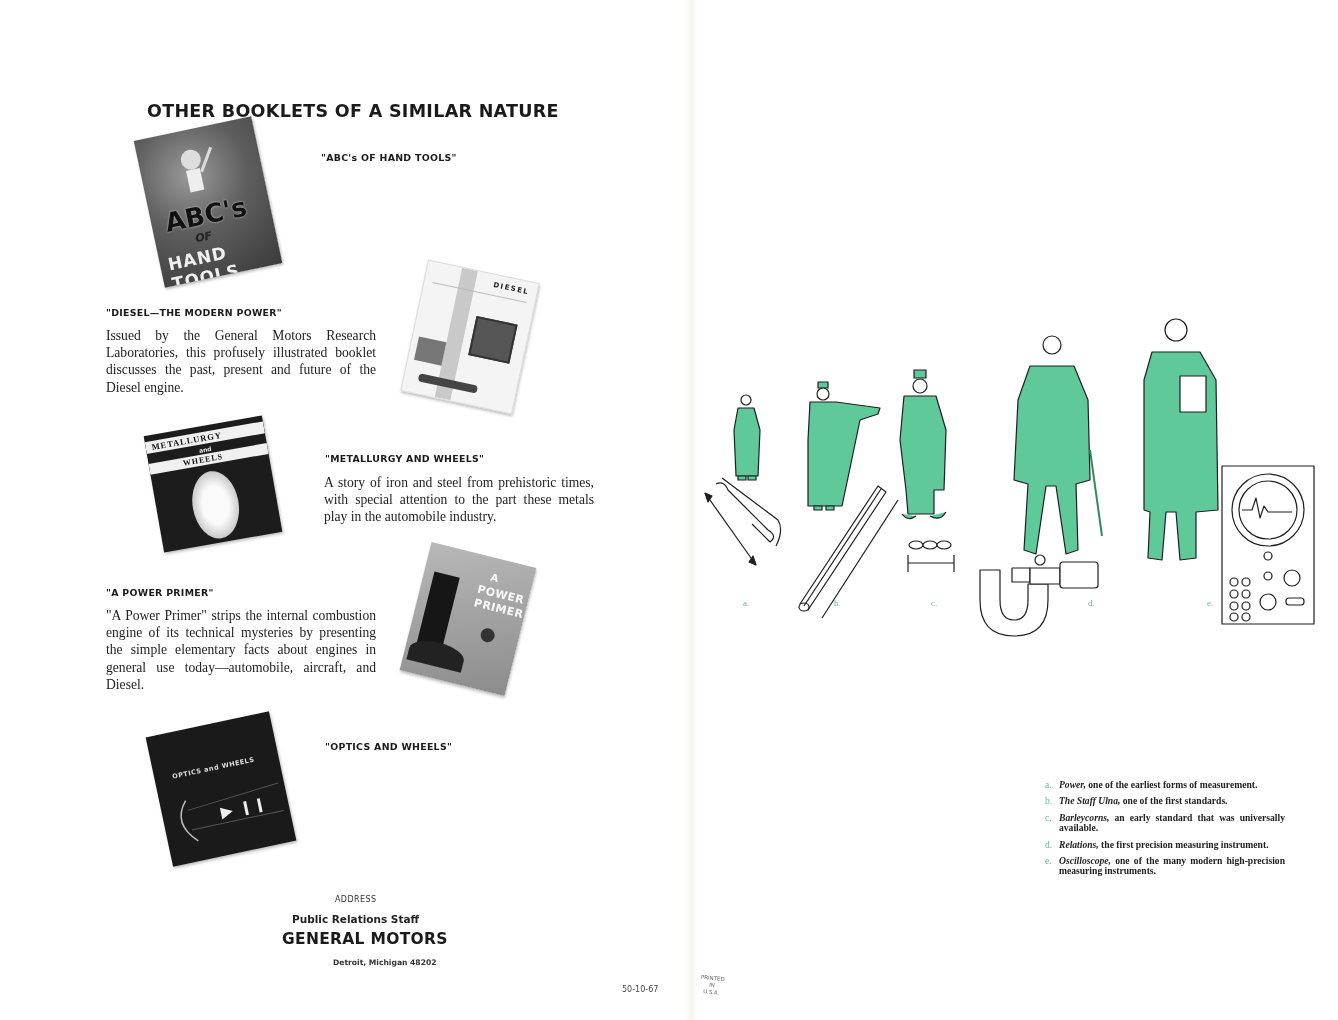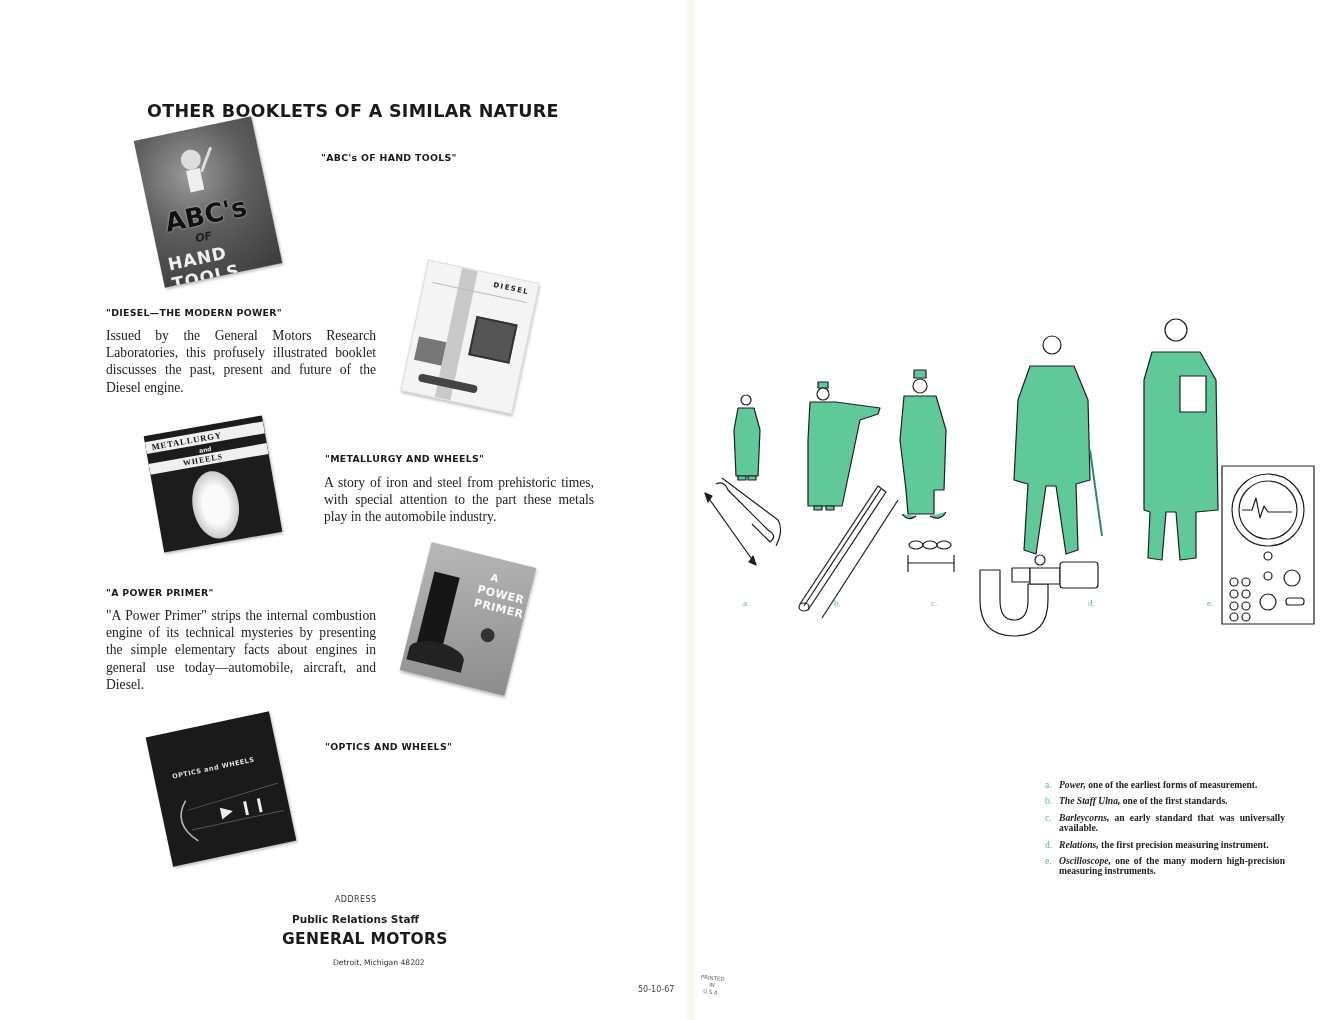--- a/index.html
+++ b/index.html
@@ -19,22 +19,22 @@
   .cover-diesel { left:413px; top:270px; width:112px; height:132px; transform:rotate(12deg); background:#f4f4f4; border:1px solid #ddd; }
   .cover-metal { left:153px; top:425px; width:120px; height:118px; transform:rotate(-10deg); background:#1c1c1c; }
   .cover-power { left:414px; top:553px; width:108px; height:132px; transform:rotate(14deg); background:linear-gradient(160deg,#b8b8b8,#8c8c8c); }
   .cover-optics { left:158px; top:723px; width:126px; height:132px; transform:rotate(-12deg); background:#1a1a1a; }
 
   .cover-text { position:absolute; font-family:"DejaVu Sans", sans-serif; font-weight:bold; color:#f0f0f0; }
 
   .address-label { position:absolute; left:335px; top:895px; font-family:"DejaVu Sans", sans-serif; font-size:8px; color:#333; letter-spacing:0.4px;text-align:center; }
   .address-org { position:absolute; left:292px; top:913px; font-family:"DejaVu Sans", sans-serif; font-weight:bold; font-size:10.5px; color:#222; }
   .address-company { position:absolute; left:282px; top:930px; font-family:"DejaVu Sans", sans-serif; font-weight:bold; font-size:15.5px; letter-spacing:0.3px; color:#1a1a1a; }
-  .address-city { position:absolute; left:300px; top:958px; font-family:"DejaVu Sans", sans-serif; font-weight:normal; font-size:7.6px; color:#333;padding-left:33px; }
-  .form-number { position:absolute; left:622px; top:985px; font-family:"DejaVu Sans", sans-serif; font-size:8px; color:#444;margin-left:16px; }
+  .address-city { position:absolute; left:300px; top:958px; font-family:"DejaVu Sans", sans-serif; font-weight:bold; font-size:7.6px; color:#333;padding-left:33px; }
+  .form-number { position:absolute; left:622px; top:985px; font-family:"DejaVu Sans", sans-serif; font-size:8px; color:#444; }
   .printed-mark { position:absolute; left:700px; top:975px; font-family:"DejaVu Sans", sans-serif; font-size:5.5px; line-height:7px; color:#666; text-align:center; transform:rotate(6deg); }
 
   .illustration { position:absolute; left:0; top:0; width:648px; height:1020px; }
   .fig-label { position:absolute; font-size:9px; color:#5ab79a; }
 
   .legend { position:absolute; left:1045px; top:780px; width:240px; }
   .legend-item { position:relative; padding-left:14px; font-size:9.6px; line-height:10.4px; margin-bottom:6px; text-align:justify; color:#222; font-weight:bold; }
   .legend-letter { position:absolute; left:0; top:0; color:#5ab79a; font-weight:normal; }
   .legend-term { font-style:italic; }
 </style>

